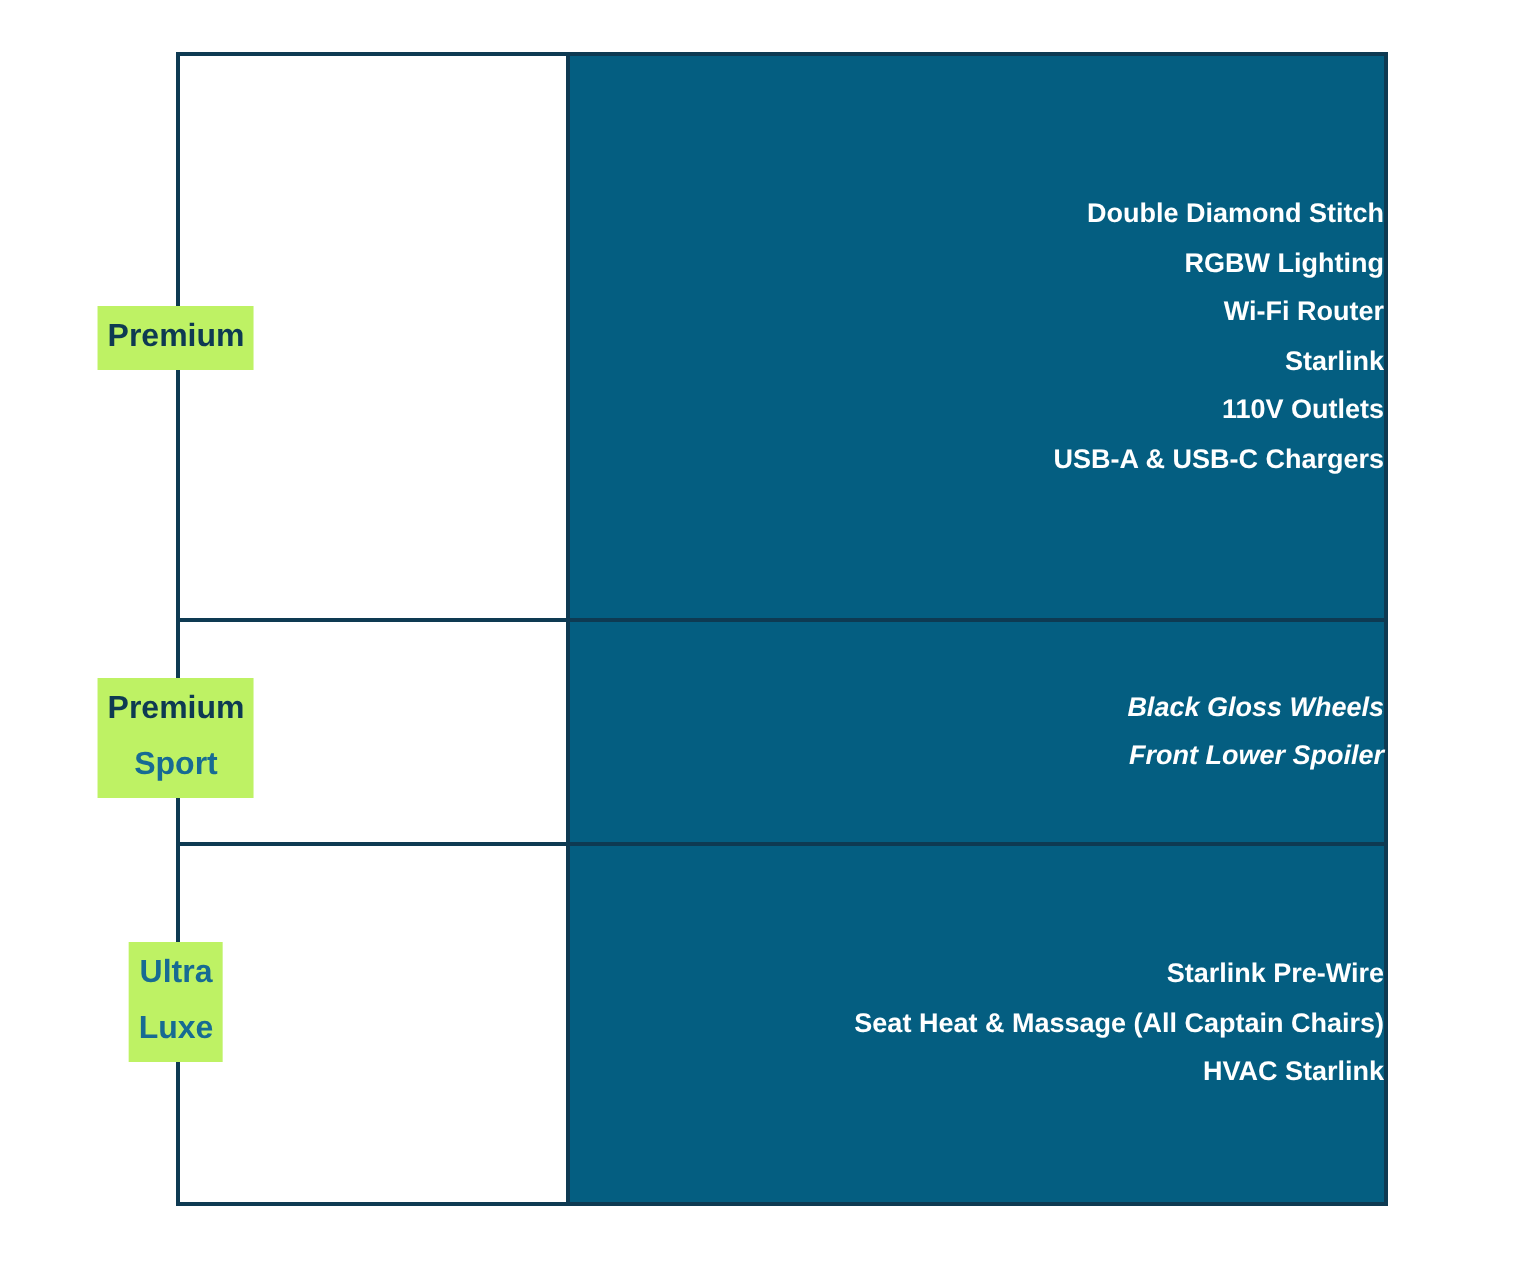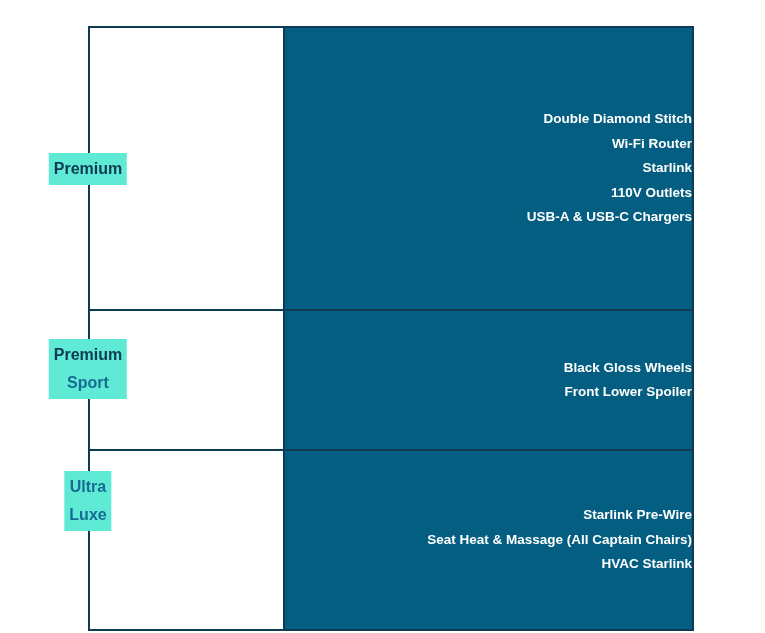--- a/index.html
+++ b/index.html
@@ -39,36 +39,36 @@
     flex-direction: column;
     justify-content: center;
     padding-left: 17px;
     align-items: flex-end;
   }
   .tier-row + .tier-row .label-cell,
   .tier-row + .tier-row .features-cell {
     border-top: none;
   }
   .row-1 .label-cell, .row-1 .features-cell { height: 285px; }
-  .row-2 .label-cell, .row-2 .features-cell { height: 140px; }
+  .row-2 .label-cell, .row-2 .features-cell { height: 112px; font-style: italic; }
   .row-3 .label-cell, .row-3 .features-cell { height: 180px; }
 
   .feature {
     font-size: 13.5px;
     font-weight: bold;
     line-height: 24.5px;
     color: var(--feature-text, #ffffff);
     white-space: nowrap;
   }
 
   .tier-label {
     position: absolute;
     left: 0;
     transform: translate(-50%, -50%);
-    background: #5eead4;
+    background: #bef264;
     padding: 2px 5px;
     text-align: center;
     z-index: 2;
     white-space: nowrap;
   }
   .tier-label .line {
     font-size: 16px;
     font-weight: bold;
     line-height: 28px;
   }
@@ -81,20 +81,21 @@
 </style>
 </head>
 <body style="--page-bg: #ffffff; --cell-bg: #045e81; --border-color: #0e3a52; --tier-primary: #0e3a52; --tier-secondary: #176b93; --feature-text: #ffffff;">
 
 <div class="figure">
 
   <div class="tier-row row-1">
     <div class="label-cell"></div>
     <div class="features-cell">
       <div class="feature">Double Diamond Stitch</div>
+      <div class="feature">RGBW Lighting</div>
       <div class="feature">Wi-Fi Router</div>
       <div class="feature">Starlink</div>
       <div class="feature">110V Outlets</div>
       <div class="feature">USB-A &amp; USB-C Chargers</div>
     </div>
   </div>
 
   <div class="tier-row row-2">
     <div class="label-cell"></div>
     <div class="features-cell">

